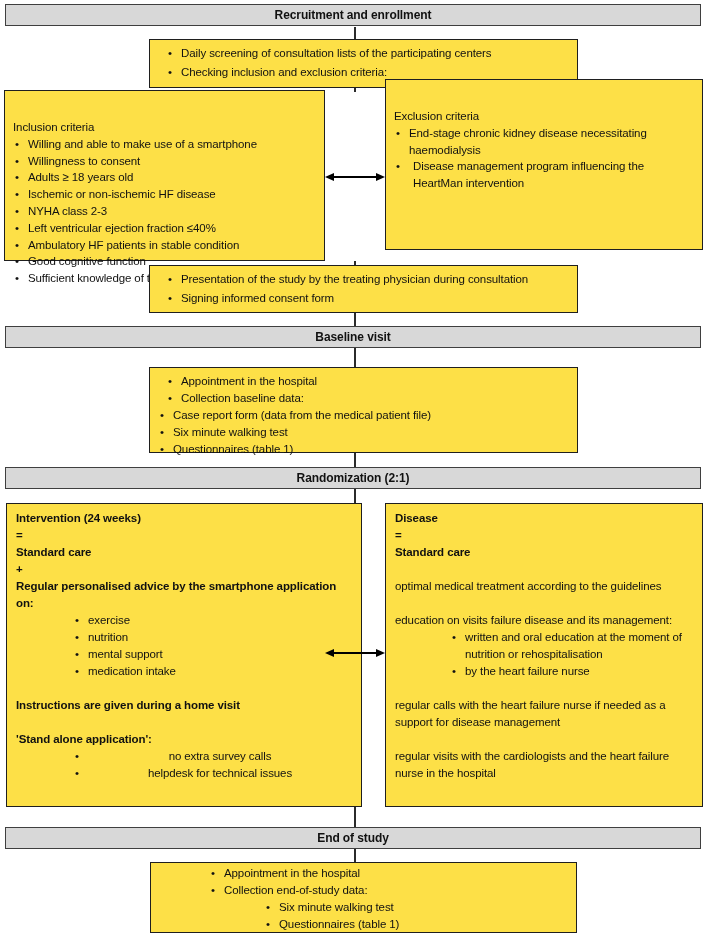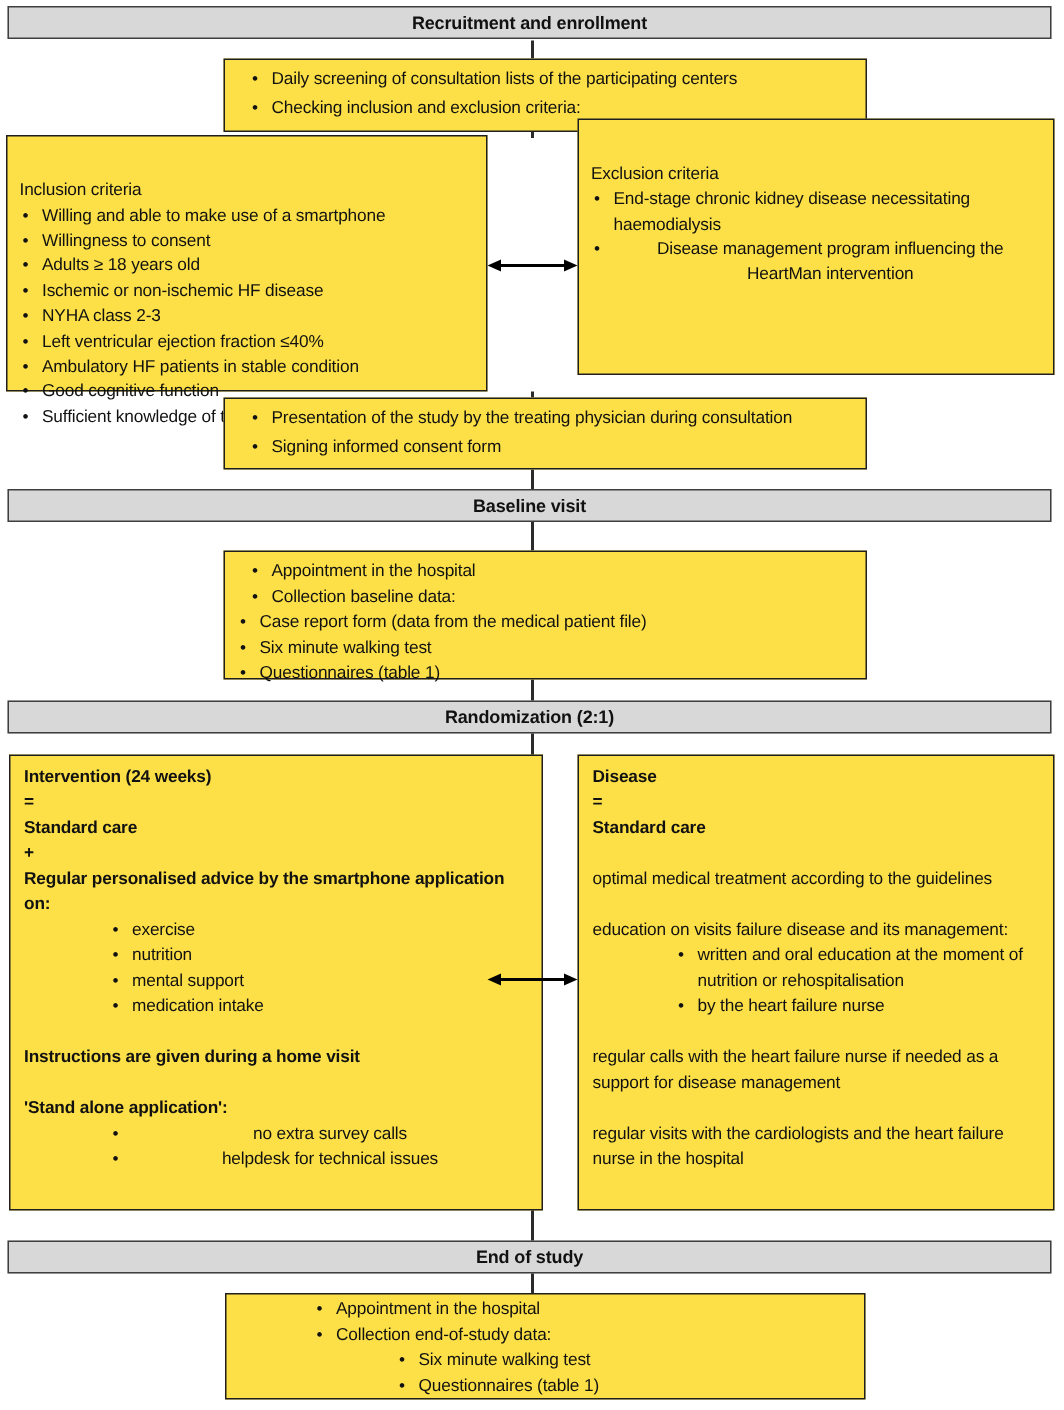--- a/index.html
+++ b/index.html
@@ -87,21 +87,21 @@
       <li>Ambulatory HF patients in stable condition</li>
       <li>Good cognitive function</li>
       <li>Sufficient knowledge of the native language</li>
     </ul>
   </div>
 
   <div class="box pad1" style="left:385px;top:79px;width:318px;height:171px;">
     <div class="boxtitle lh168">Exclusion criteria</div>
     <ul class="blist lh168">
       <li>End-stage chronic kidney disease necessitating haemodialysis</li>
-      <li style="padding-left:19px;text-align:center;">Disease management program influencing the HeartMan intervention</li>
+      <li style="padding-left:19px;">Disease management program influencing the HeartMan intervention</li>
     </ul>
   </div>
 
   <div class="darrow" style="left:325px;top:170px;">
     <span class="ah l"></span>
     <span class="shaft"></span>
     <span class="ah r"></span>
   </div>
 
   <div class="box" style="left:149px;top:265px;width:429px;height:48px;padding:4px 8px;">

